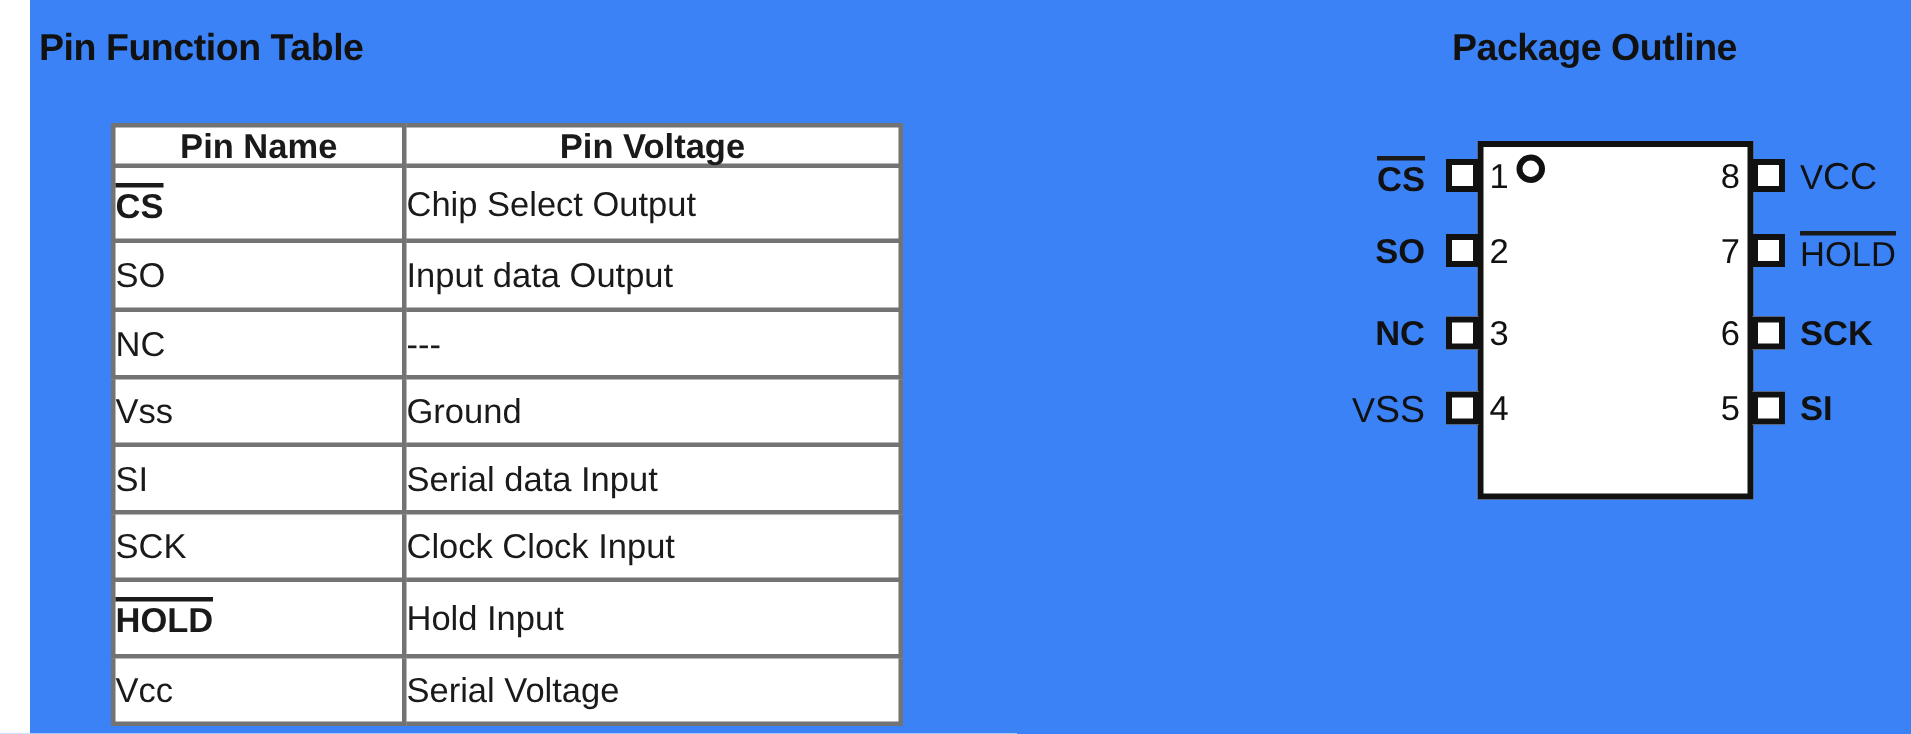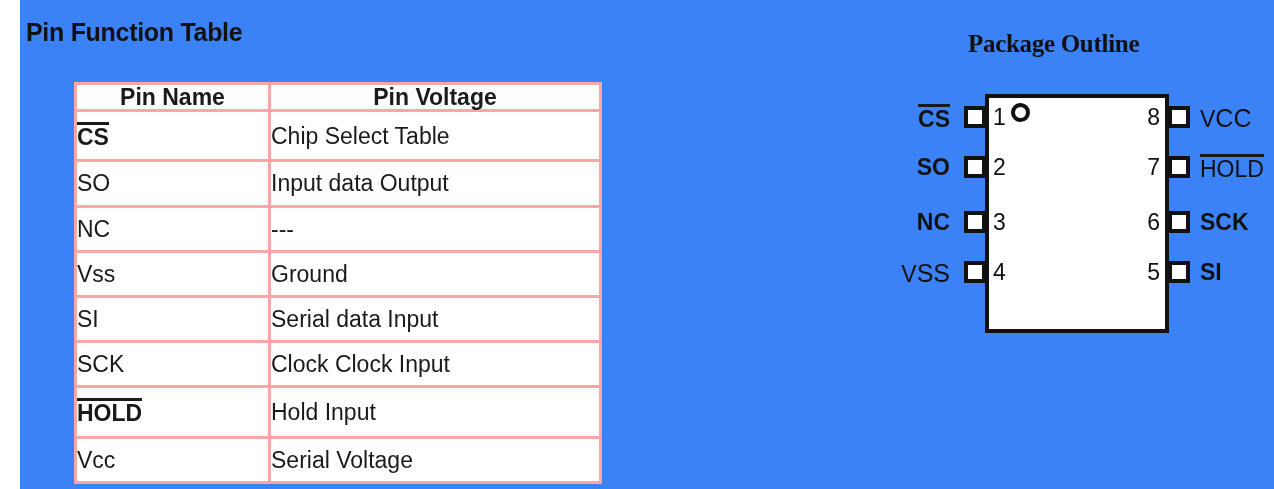--- a/index.html
+++ b/index.html
@@ -24,39 +24,39 @@
   
   .heading {
     position: absolute;
     font-weight: bold;
     font-size: 25px;
     letter-spacing: -0.3px;
     color: #111111;
     white-space: nowrap;
   }
   #table-heading { left: 6px; top: 18px; }
-  #outline-heading { left: 948px; top: 30px; font-family: Liberation Serif, serif; }
+  #outline-heading { left: 948px; top: 18px; }
 
   
   #pin-table-wrap {
     position: absolute;
     left: 54px;
     top: 82px;
     width: 525px;
     height: 402px;
   }
   table.pin-table {
     width: 525px;
     height: 402px;
     border-collapse: collapse;
     table-layout: fixed;
     background: #ffffff;
   }
   table.pin-table td, table.pin-table th {
-    border: 3px solid #fca5a5;
+    border: 3px solid #737373;
     vertical-align: middle;
     font-size: 23px;
     font-weight: normal;
     padding: 0;
     line-height: 1.05;
     color: #1a1a1a;
   }
   table.pin-table th {
     font-weight: bold;
     font-size: 23px;
@@ -153,21 +153,21 @@
       </colgroup>
       <thead>
         <tr>
           <th>Pin Name</th>
           <th>Pin Voltage</th>
         </tr>
       </thead>
       <tbody id="pin-table-body">
           <tr>
             <td><span class="ovl bold">CS</span></td>
-            <td>Chip Select Table</td>
+            <td>Chip Select Output</td>
           </tr>
           <tr>
             <td>SO</td>
             <td>Input data Output</td>
           </tr>
           <tr>
             <td>NC</td>
             <td>---</td>
           </tr>
           <tr>

